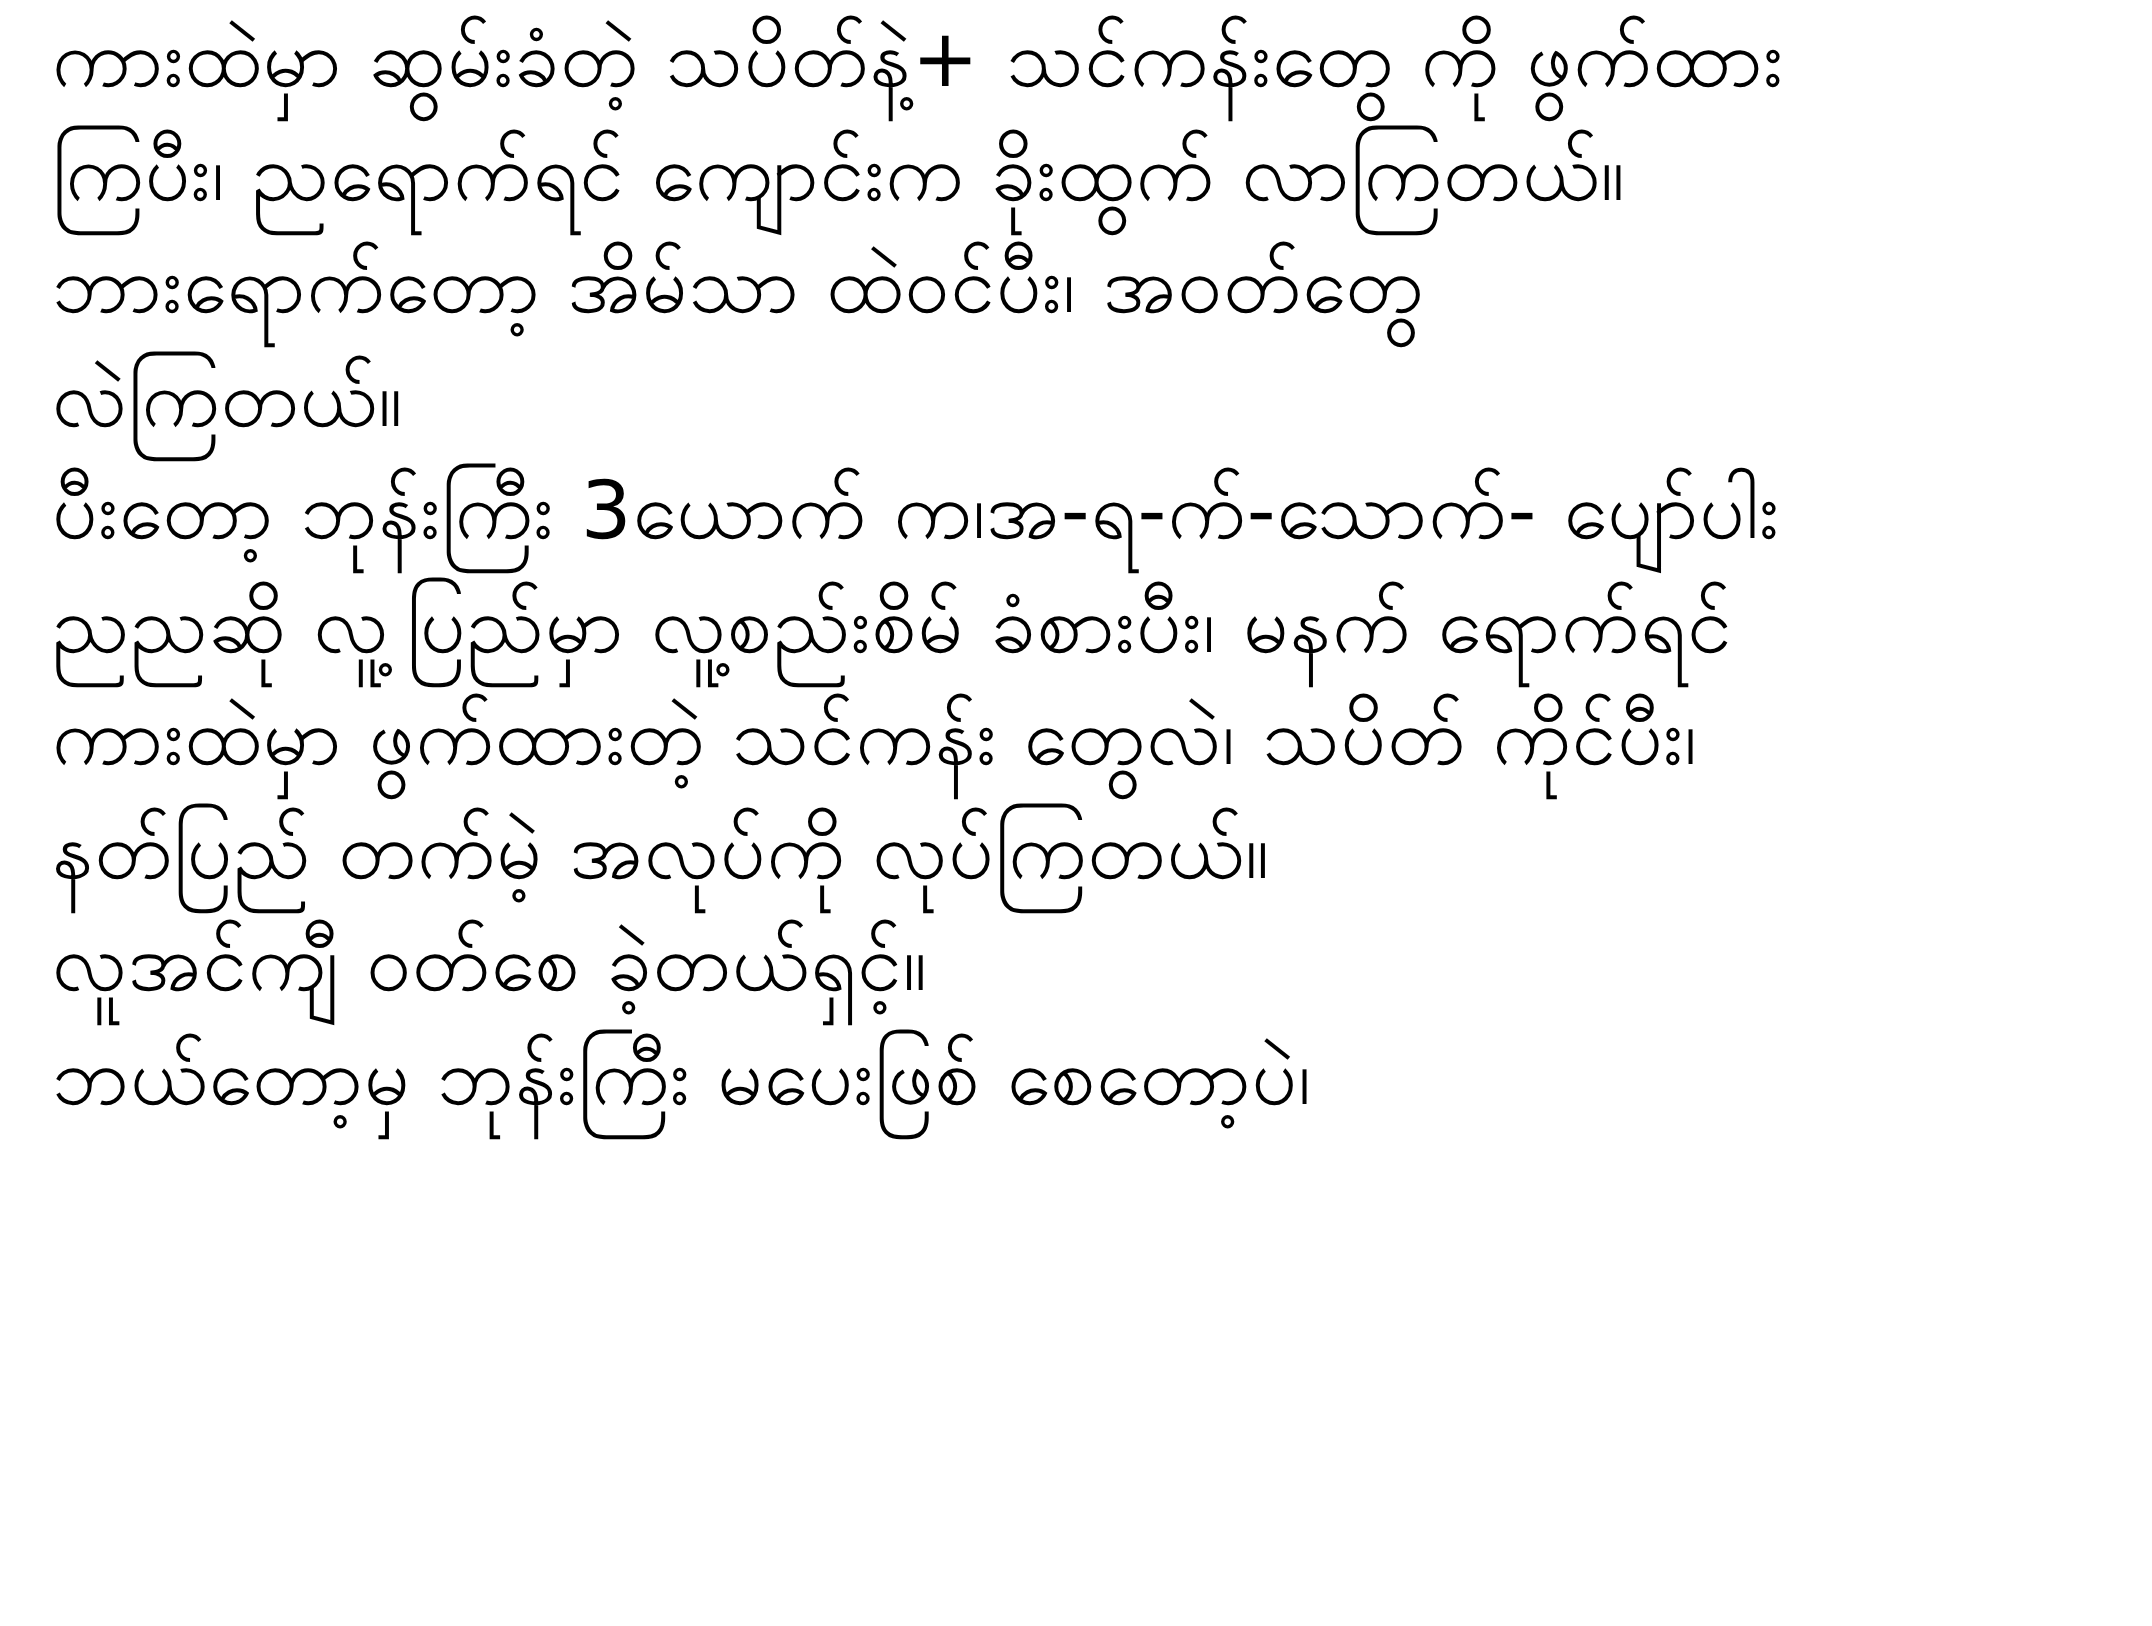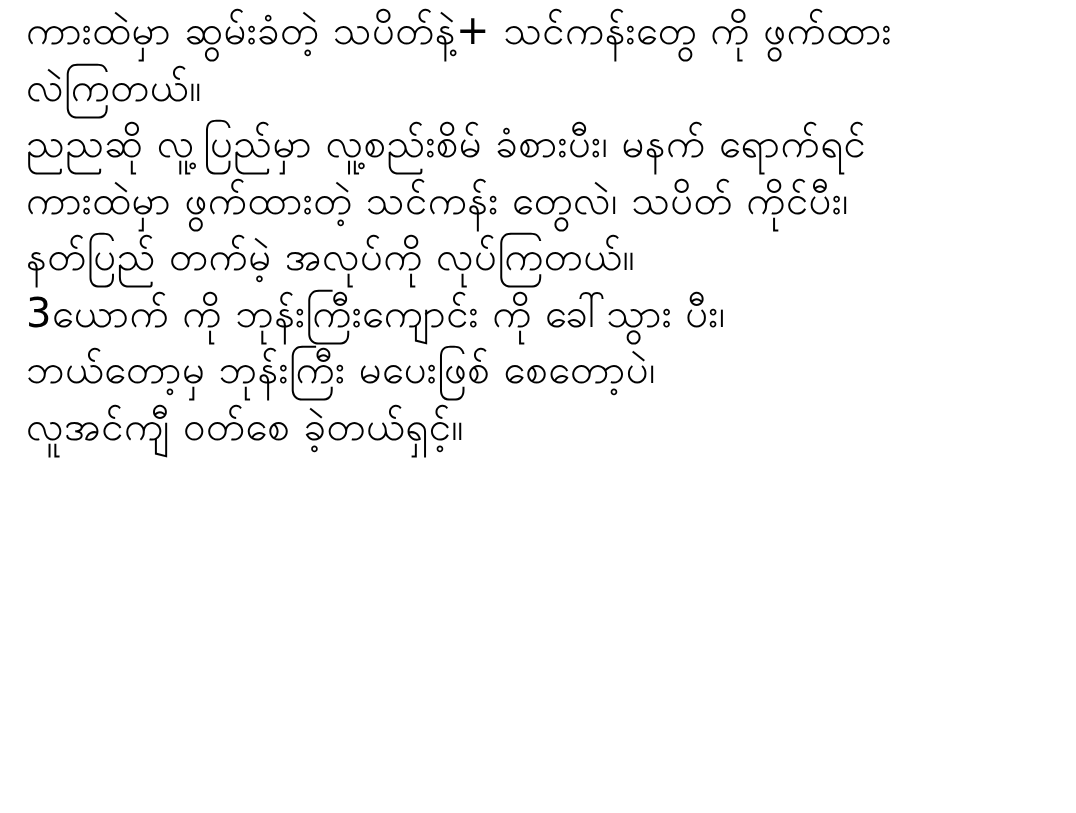--- a/index.html
+++ b/index.html
@@ -30,20 +30,22 @@
     letter-spacing: 0.5px;
     white-space: nowrap;
     font-family: "DejaVu Sans", sans-serif;
   }
 </style>
 </head>
 <body>
 
 <div class="text-page">
   <p class="text-line">ကားထဲမှာ ဆွမ်းခံတဲ့ သပိတ်နဲ့+ သင်ကန်းတွေ ကို ဖွက်ထား</p>
+  <p class="text-line">ကြပီး၊ ညရောက်ရင် ကျောင်းက ခိုးထွက် လာကြတယ်။</p>
+  <p class="text-line">ဘားရောက်တော့ အိမ်သာ ထဲဝင်ပီး၊ အဝတ်တွေ</p>
   <p class="text-line">လဲကြတယ်။</p>
+  <p class="text-line">ပီးတော့ ဘုန်းကြီး 3ယောက် က၊အ-ရ-က်-သောက်- ပျော်ပါး</p>
   <p class="text-line">ညညဆို လူ့ပြည်မှာ လူ့စည်းစိမ် ခံစားပီး၊ မနက် ရောက်ရင်</p>
   <p class="text-line">ကားထဲမှာ ဖွက်ထားတဲ့ သင်ကန်း တွေလဲ၊ သပိတ် ကိုင်ပီး၊</p>
   <p class="text-line">နတ်ပြည် တက်မဲ့ အလုပ်ကို လုပ်ကြတယ်။</p>
-  <p class="text-line">3ယောက် ကို ဘုန်းကြီးကျောင်း ကို ခေါ်သွား ပီး၊</p>
+  <p class="text-line">လူအင်ကျီ ဝတ်စေ ခဲ့တယ်ရှင့်။</p>
   <p class="text-line">ဘယ်တော့မှ ဘုန်းကြီး မပေးဖြစ် စေတော့ပဲ၊</p>
-  <p class="text-line">လူအင်ကျီ ဝတ်စေ ခဲ့တယ်ရှင့်။</p>
 </div>
 
 </body></html>

